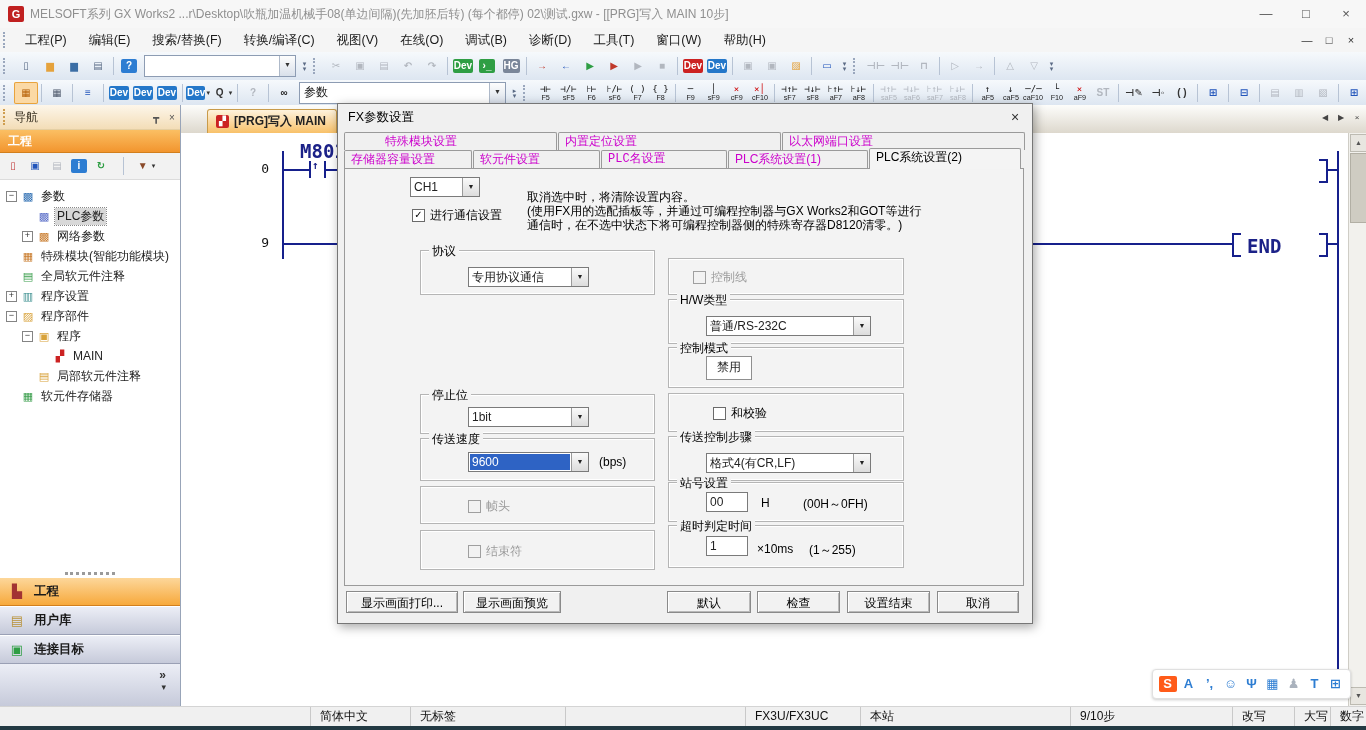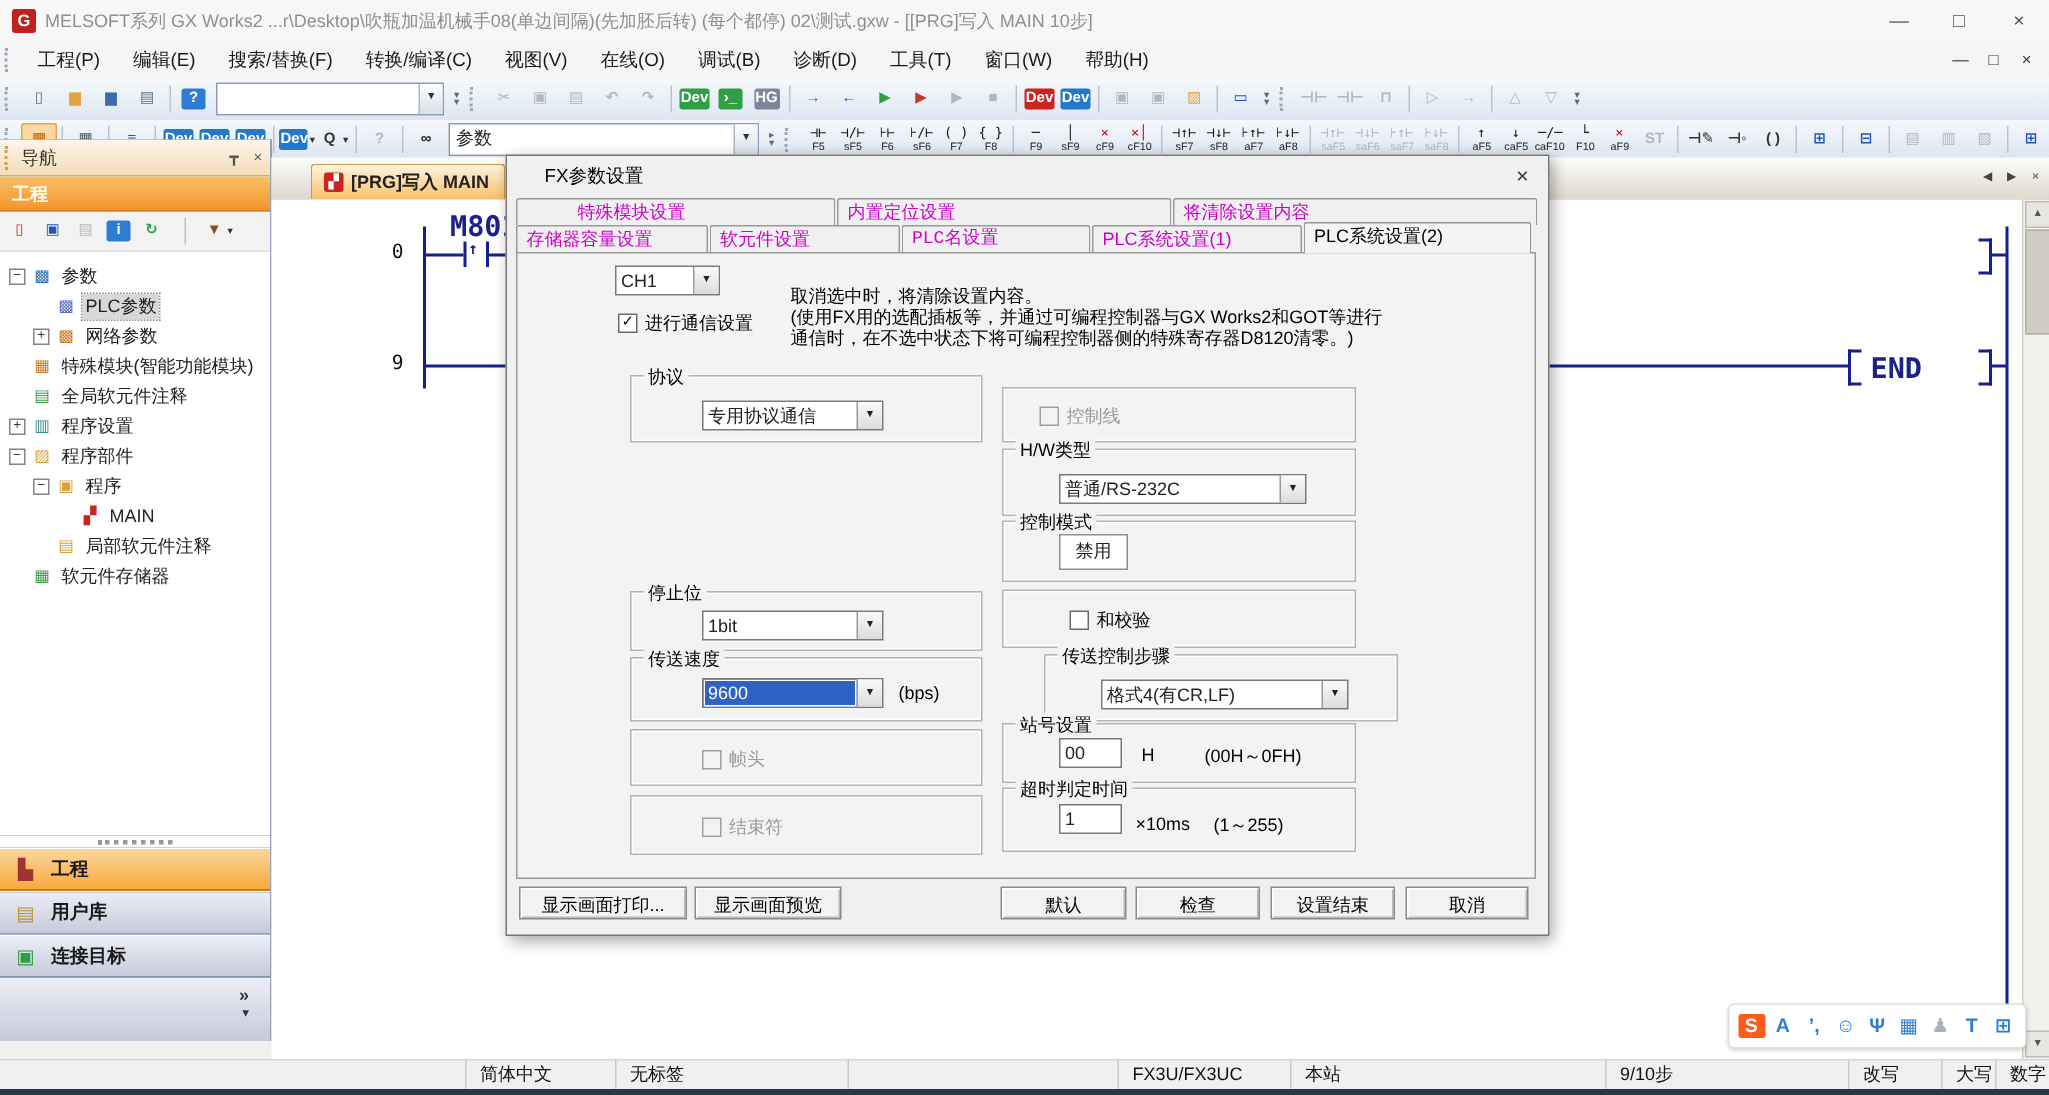--- a/index.html
+++ b/index.html
@@ -37,21 +37,21 @@
   .toverflow{width:11px;height:22px;display:flex;flex-direction:column;align-items:center;justify-content:center;color:#5a6a85;font-size:7px;line-height:5px;flex:none;}
   .fk{width:23px;height:23px;display:flex;flex-direction:column;align-items:center;justify-content:center;flex:none;}
   .fk .sym{font-size:9px;line-height:10px;color:#111;white-space:nowrap;font-family:"DejaVu Sans Mono",monospace;}
   .fk .cap{font-size:8px;line-height:8px;color:#222;transform:scale(.9);}
   .fk.red .sym{color:#cc0000;}
   .fk.disabled .sym,.fk.disabled .cap{color:#b2b7bf;}
   .fk.t-sep{width:7px;}
   .fk.t-sep::after{content:"";display:block;width:1px;height:18px;background:#b7c3d4;}
 
   
-  #nav{position:absolute;left:0;top:93px;width:180px;height:601px;background:#0c4a6e;border-right:1px solid #98a4b8;display:flex;flex-direction:column;}
+  #nav{position:absolute;left:0;top:105px;width:180px;height:601px;background:#a3a3a3;border-right:1px solid #98a4b8;display:flex;flex-direction:column;}
   #nav-header{height:24px;background:linear-gradient(#fdf6ea,#f3ddb7);display:flex;align-items:center;border-bottom:1px solid #e4cfa4;}
   #nav-header .mhandle{border-left:2px dotted #cf9e4f;}
   #nav-title{font-size:12px;color:#3a3222;flex:1;}
   #nav-header .hbtn{width:16px;text-align:center;color:#555;font-size:10px;}
   #nav-section{height:22px;background:linear-gradient(#fbbf63,#f2952e);color:#fff;font-weight:bold;font-size:12px;line-height:22px;padding-left:8px;border-bottom:1px solid #d27f1d;}
   #nav-tools{height:26px;background:#f2f2f2;border-bottom:1px solid #dcdcdc;display:flex;align-items:center;padding-left:2px;}
   #nav-tools .ti{width:22px;height:20px;}
   #nav-tree{flex:1;background:#fff;padding-top:6px;overflow:hidden;}
   .trow{display:flex;align-items:center;height:20px;font-size:12px;gap:4px;}
   .exp{width:9px;height:9px;border:1px solid #848484;background:#fff;font-size:9px;line-height:7px;text-align:center;color:#333;flex:none;box-sizing:content-box;}
@@ -82,21 +82,21 @@
   .ltext{position:absolute;font-family:"DejaVu Sans Mono","Liberation Mono",monospace;font-weight:bold;color:#1c2288;font-size:19px;white-space:nowrap;}
   .rnum{position:absolute;width:30px;text-align:right;font-size:13px;color:#111;font-family:"DejaVu Sans Mono",monospace;}
   .brk-r{position:absolute;width:7px;height:20px;border:2px solid #16208c;border-left:none;}
   .brk-l{position:absolute;width:7px;height:20px;border:2px solid #16208c;border-right:none;}
   #vscroll{position:absolute;right:0;top:28px;width:17px;height:573px;background:#f2f1ed;border-left:1px solid #cfcdc6;}
   #vscroll .sbtn{position:absolute;left:1px;width:15px;height:16px;background:#e8e6e0;border:1px solid #bdbbb2;text-align:center;font-size:7px;line-height:15px;color:#555;}
   #vscroll .sthumb{position:absolute;left:1px;top:20px;width:15px;height:68px;background:#cfccc2;border:1px solid #b2afa4;}
 
   
   #dialog{position:absolute;left:337px;top:103px;width:694px;height:519px;background:#f0f0f0;border:1px solid #767676;box-shadow:2px 3px 10px rgba(0,0,0,.35);z-index:20;}
-  #dtitle{height:26px;display:flex;align-items:center;padding:0 8px 0 25px;font-size:12.5px;color:#000;}
+  #dtitle{height:26px;display:flex;align-items:center;padding:0 8px 0 10px;font-size:12.5px;color:#000;}
   #dtitle .t{flex:1;}
   #dclose{width:18px;text-align:center;font-size:14px;color:#333;}
   .dtabs{position:absolute;left:6px;display:flex;}
   #dtabs1{top:28px;}
   #dtabs2{top:46px;}
   .dtab{height:18px;line-height:17px;font-size:12px;color:#cc00cc;background:#f0f0f0;border:1px solid #9a9a9a;border-bottom:none;border-radius:2px 2px 0 0;padding-left:6px;box-sizing:border-box;margin-right:1px;white-space:nowrap;overflow:hidden;}
   #dtabs1 .dtab:nth-of-type(1){width:213px;padding-left:40px;}
   #dtabs1 .dtab:nth-of-type(2){width:223px;}
   #dtabs1 .dtab:nth-of-type(3){width:243px;}
   #dtabs2 .dtab:nth-of-type(1){width:128px;}
@@ -676,21 +676,21 @@
 
   <div id="dialog">
     <div id="dtitle">
       <span class="t">FX参数设置</span>
       <span id="dclose">×</span>
     </div>
     <div id="dtabs1" class="dtabs">
 
     <div class="dtab"><span>特殊模块设置</span></div>
         <div class="dtab"><span>内置定位设置</span></div>
-        <div class="dtab"><span>将清除设置内容</span></div>
+        <div class="dtab"><span>以太网端口设置</span></div>
       </div>
     <div id="dtabs2" class="dtabs">
 
     <div class="dtab"><span>存储器容量设置</span></div>
         <div class="dtab"><span>软元件设置</span></div>
         <div class="dtab"><span>PLC名设置</span></div>
         <div class="dtab"><span>PLC系统设置(1)</span></div>
         <div class="dtab active"><span>PLC系统设置(2)</span></div>
       </div>
     <div id="dpage">
@@ -760,21 +760,21 @@
       <div class="grp" style="left:323px;top:178px;width:234px;height:39px;">
         <span class="glabel">控制模式</span>
         <div class="valuebox" style="left:37px;top:8px;width:44px;height:22px;">禁用</div>
       </div>
       <div class="grp" style="left:323px;top:224px;width:234px;height:37px;">
         <div class="chk" style="left:44px;top:11px;">
           <span class="box"></span>
             <span>和校验</span>
         </div>
       </div>
-      <div class="grp" style="left:323px;top:267px;width:234px;height:43px;margin-left:28px;">
+      <div class="grp" style="left:323px;top:267px;width:234px;height:43px;">
         <span class="glabel">传送控制步骤</span>
         <div class="combo" style="left:37px;top:16px;width:165px;">
           <span class="cval">格式4(有CR,LF)</span>
             <span class="cbtn">▼</span>
         </div>
       </div>
       <div class="grp" style="left:323px;top:313px;width:234px;height:38px;">
         <span class="glabel">站号设置</span>
         <div class="dinput" style="left:37px;top:9px;width:42px;">00</div>
         <span class="dtext" style="left:92px;top:13px;">H</span>

